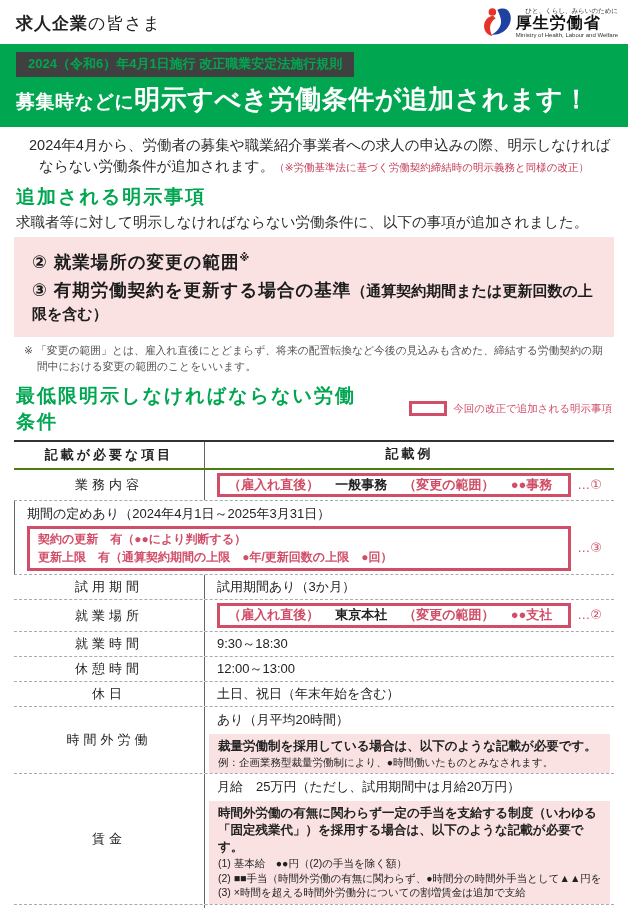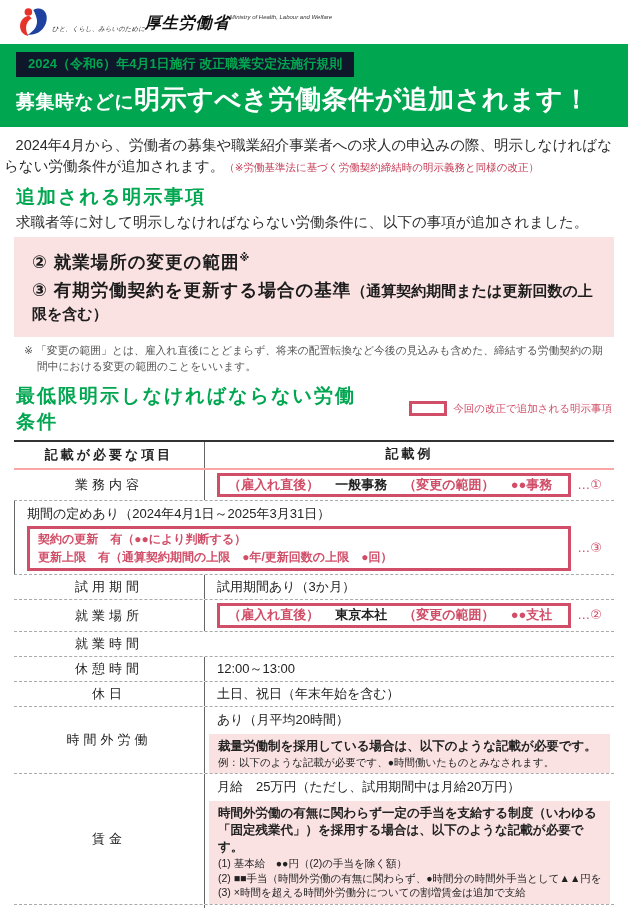--- a/index.html
+++ b/index.html
@@ -6,51 +6,51 @@
   html,body { width:628px; }
   body {
     height:908px; overflow:hidden; background:#fff; color:#222;
     font-family:"Liberation Sans","DejaVu Sans",sans-serif; position:relative;
   }
   
   .topbar { height:44px; display:flex; justify-content:space-between; align-items:center; padding:4px 10px 2px 16px; }
   .page-title { font-size:17px; letter-spacing:1px; }
   .page-title .strong { font-weight:bold; }
   .logo { display:flex; align-items:center; gap:3px; }
-  .logo-texts { display:flex; line-height:1.15;font-style:italic; }
+  .logo-texts { display:flex; flex-direction:column; line-height:1.15; }
   .logo-tagline { font-size:6.5px; color:#333; align-self:flex-end; }
   .logo-name { font-size:16px; font-weight:bold; color:#111; letter-spacing:1px; }
   .logo-en { font-size:6px; color:#333; }
   
   .banner { background:#00a650; padding:8px 14px 10px 16px; }
-  .banner-tag { display:inline-block; background:#0f172a; color:#00a650; font-weight:bold; font-size:13px; padding:3px 12px 4px; margin-bottom:5px; }
+  .banner-tag { display:inline-block; background:#404040; color:#00a650; font-weight:bold; font-size:13px; padding:3px 12px 4px; margin-bottom:5px; }
   .banner-title { color:#fff; font-weight:bold; white-space:nowrap; }
   .banner-title .small { font-size:19px; letter-spacing:0.5px; }
   .banner-title .large { font-size:26px; letter-spacing:0.5px; }
   
-  .intro { margin:8px 4px 0; font-size:14.5px; line-height:1.45; text-indent:0.8em; color:#2b2b2b; }
+  .intro { margin:8px 16px 0; font-size:14.5px; line-height:1.45; text-indent:0.8em; color:#2b2b2b;text-align:center; }
   .intro .note { color:#c43a54; font-size:10.5px; text-indent:0; }
   .h-green { color:#00a650; font-weight:bold; font-size:19px; letter-spacing:2px; margin:7px 16px 2px; }
   .lead { margin:2px 16px 4px; font-size:14.5px; line-height:1.45; color:#2b2b2b; }
   
   .items-box { background:#fae2e3; margin:4px 14px 0; padding:9px 18px 8px; }
   .item { font-size:17.5px; font-weight:bold; letter-spacing:1px; color:#1c1c1c; margin:5px 0; line-height:1.3; }
   .item sup { font-size:10px; }
   .item .sub { font-size:15px; letter-spacing:0; }
   .footnote { margin:6px 24px 0; font-size:10.8px; color:#555; line-height:1.45; padding-left:1.2em; text-indent:-1.2em; }
   
   .h2-row { display:flex; align-items:center; margin:8px 16px 5px; }
   .legend { display:flex; align-items:center; gap:6px; margin-left:36px; }
   .legend-box { width:38px; height:15px; background:#fff; border:3px solid #d14e68; }
   .legend-label { color:#d14e68; font-size:10.5px; white-space:nowrap; }
   
   .tbl { margin:0 14px; border-top:2px solid #333; border-bottom:2px solid #333; }
   .tr { display:flex; border-bottom:1px dashed #aaa; }
   .tr:last-child { border-bottom:none; }
-  .tr.hdr { border-bottom:2px solid #fca5a5; }
+  .tr.hdr { border-bottom:2px solid #4d7c0f; }
   .td-l { width:190px; display:flex; align-items:center; justify-content:center; text-align:center;
           font-size:13px; letter-spacing:4px; padding:3px 2px; color:#222; }
   .td-v { flex:1; border-left:1px solid #666; padding:3px 12px; display:flex; flex-direction:column;
           justify-content:flex-end; font-size:13px; line-height:1.3; color:#222; min-width:0; }
   .tr.hdr .td-l, .tr.hdr .td-v { font-weight:bold; letter-spacing:3px; justify-content:center; padding:4px 2px; }
   .tr.hdr .td-v { flex-direction:row; align-items:center; text-align:center; }
   .vrow { display:flex; align-items:center; gap:6px; }
   .redbox { border:3px solid #d14e68; padding:1px 8px; flex:1; min-width:0; white-space:nowrap; overflow:hidden; }
   .redbox .seg { margin-right:16px; font-weight:bold; }
   .redbox .seg:last-child { margin-right:0; }
@@ -60,20 +60,23 @@
   .marker { color:#d14e68; white-space:nowrap; font-size:13px; }
   .plain-line { padding:2px 0 3px; }
   .pink-note { background:#fae2e3; margin:2px -8px -3px; padding:4px 9px 4px; }
   .pink-note .nb { font-weight:bold; font-size:12.5px; line-height:1.35; }
   .pink-note .ns { font-size:10.5px; line-height:1.4; white-space:nowrap; overflow:hidden; }
 </style>
 </head>
 <body>
 
 <div class="topbar">
+  <div class="page-title">
+    <span class="strong">求人企業</span><span>の皆さま</span>
+  </div>
   <div class="logo">
     <span>
       <svg width="33" height="33" viewBox="0 0 40 40" aria-hidden="true">
         <path d="M21 6 C31 1 39 8 37 19 C35 30 25 37 14 36 C23 31 27 24 25 16 C23.6 10.5 22 7.5 21 6 Z" fill="#1f41a0"></path>
         <path d="M16 13 C8 14 2.5 22 6 31 C8.5 36 13 37.5 15 37.5 C10 29 12 20 19 16.5 Z" fill="#e5332a"></path>
         <circle cx="15" cy="8.5" r="4.6" fill="#e5332a"></circle>
       </svg>
     </span>
     <span class="logo-texts">
       <span class="logo-tagline">ひと、くらし、みらいのために</span>
@@ -163,39 +166,40 @@
         <div class="redbox">
           <span class="seg red">（雇入れ直後）</span><span class="seg blk">東京本社</span><span class="seg red">（変更の範囲）</span><span class="seg red">●●支社</span>
         </div>
         <span class="marker">…②</span>
       </div>
     </div>
   </div>
 
   <div class="tr">
     <div class="td-l">就業時間</div>
+    <div class="td-v">9:30～18:30</div>
   </div>
 
   <div class="tr">
     <div class="td-l">休憩時間</div>
     <div class="td-v">12:00～13:00</div>
   </div>
 
   <div class="tr">
     <div class="td-l">休日</div>
     <div class="td-v">土日、祝日（年末年始を含む）</div>
   </div>
 
   <div class="tr">
     <div class="td-l">時間外労働</div>
     <div class="td-v">
       <div class="plain-line">あり（月平均20時間）</div>
       <div class="pink-note">
         <div class="nb">裁量労働制を採用している場合は、以下のような記載が必要です。</div>
-        <div class="ns">例：以下のような記載が必要です、●時間働いたものとみなされます。</div>
+        <div class="ns">例：企画業務型裁量労働制により、●時間働いたものとみなされます。</div>
       </div>
     </div>
   </div>
 
   <div class="tr">
     <div class="td-l">賃金</div>
     <div class="td-v">
       <div class="plain-line">月給　25万円（ただし、試用期間中は月給20万円）</div>
       <div class="pink-note">
         <div class="nb">時間外労働の有無に関わらず一定の手当を支給する制度（いわゆる「固定残業代」）を採用する場合は、以下のような記載が必要です。</div>

